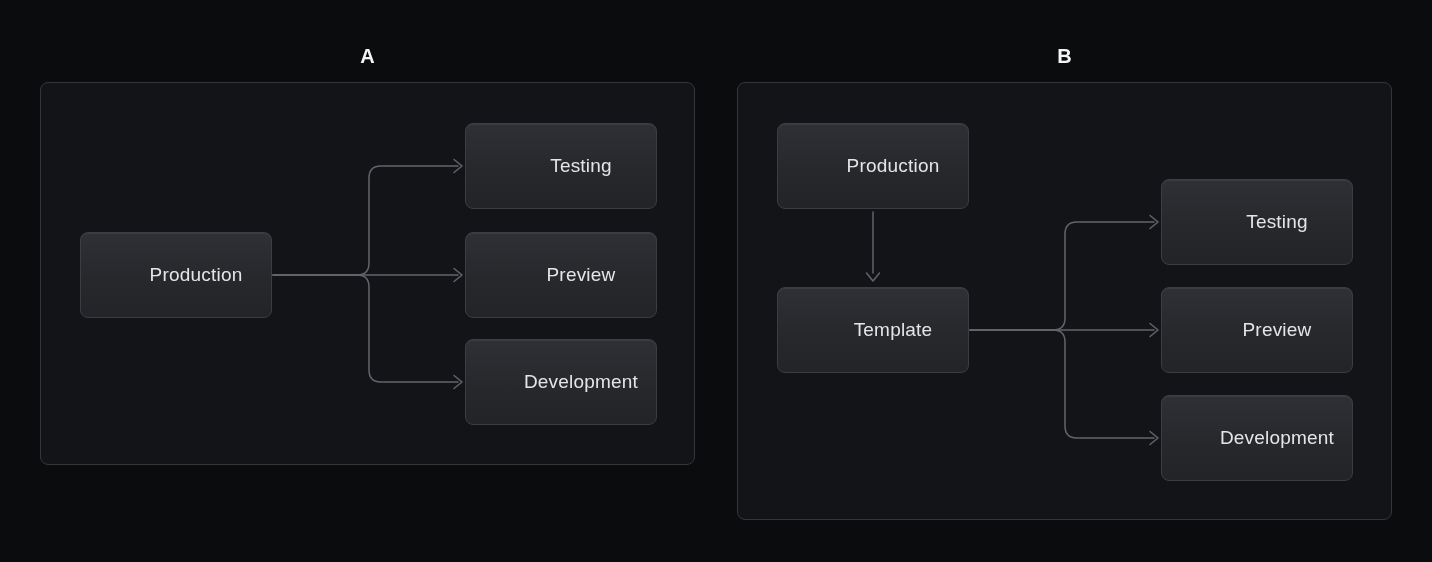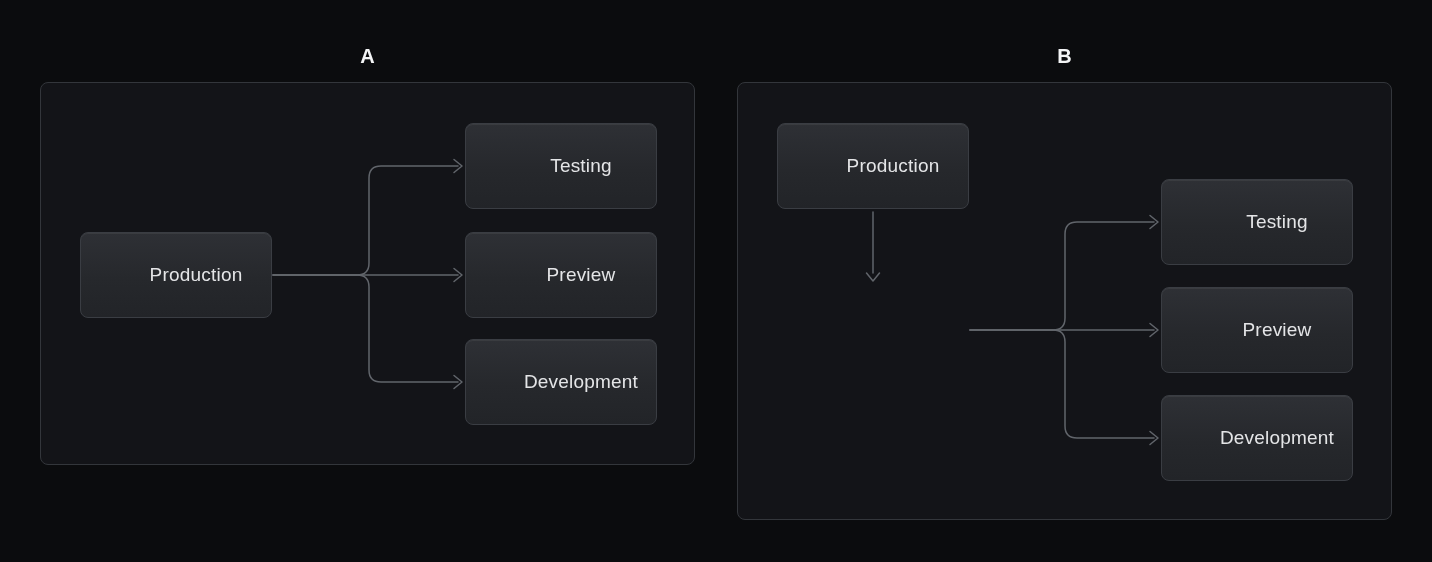--- a/index.html
+++ b/index.html
@@ -151,20 +151,23 @@
 
         <g>
           <path d="M 232 247 H 315 Q 327 247 327 259 V 343 Q 327 355 339 355 H 416"></path>
           <path d="M 412 348.5 L 420 355 L 412 361.5"></path>
         </g>
       </svg>
 
       <div class="node n-production">
         <span>Production</span>
       </div>
+      <div class="node n-template">
+        <span>Template</span>
+      </div>
       <div class="node n-testing">
         <span>Testing</span>
       </div>
       <div class="node n-preview">
         <span>Preview</span>
       </div>
       <div class="node n-development">
         <span>Development</span>
       </div>
     </div>

